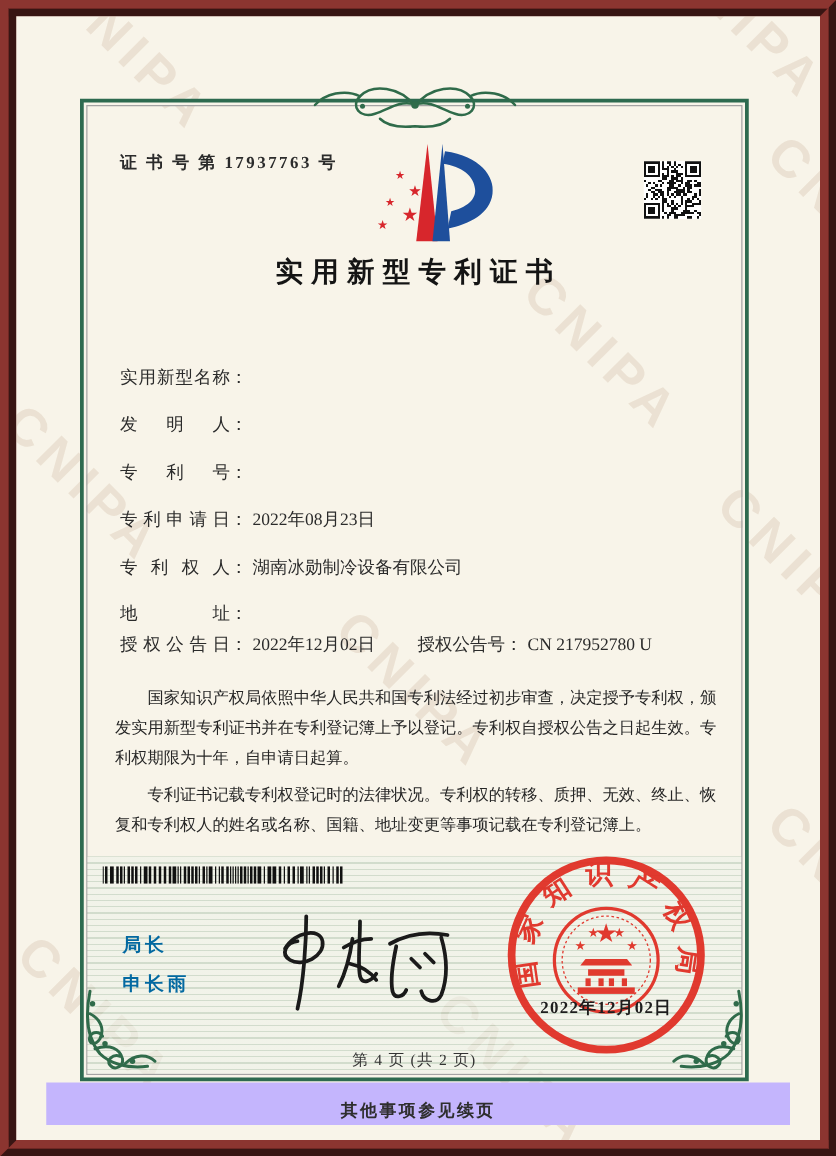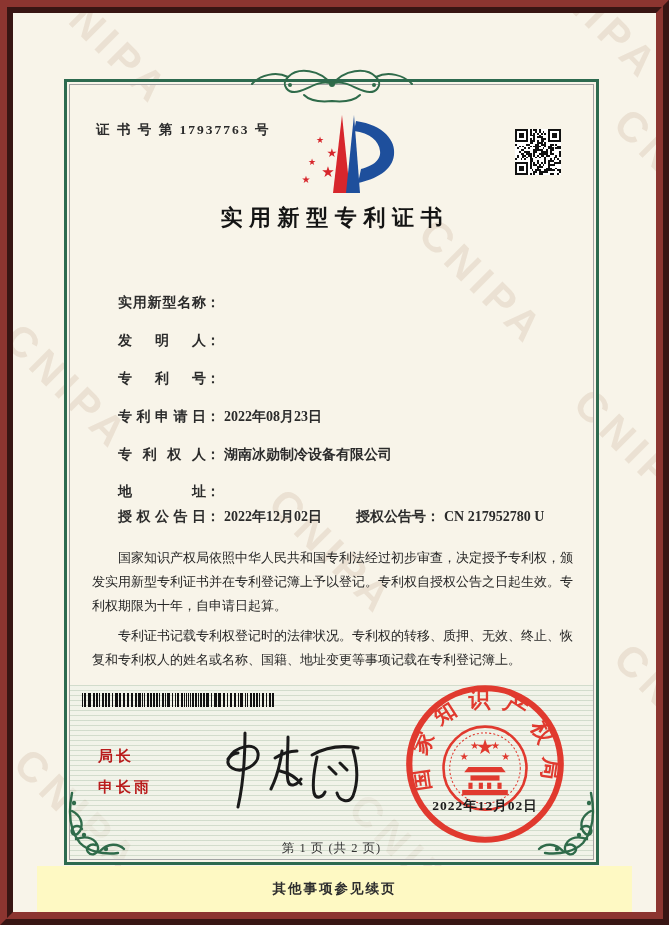--- a/index.html
+++ b/index.html
@@ -45,56 +45,56 @@
     font-size:13.5px;letter-spacing:2px;color:#2b2b2b;font-weight:600;
   }
   .logo{position:absolute;left:204px;top:24px;width:126px;height:92px;}
   .qr{position:absolute;right:32px;top:44px;width:46px;height:46px;background:#fff;}
   .title{
     position:absolute;left:0;right:0;top:118px;text-align:center;
     font-size:22px;font-weight:bold;color:#141414;
     letter-spacing:0.30em;text-indent:0.30em;
   }
   .fields{position:absolute;left:26px;right:18px;top:206px;color:#2b2b2b;}
-  .frow{display:flex;font-size:14px;line-height:24px;margin-bottom:14px;font-weight:700;margin-left:22px;}
+  .frow{display:flex;font-size:14px;line-height:24px;margin-bottom:14px;font-weight:400;}
   .frow.addr{line-height:22px;margin-bottom:2px;}
   .flabel{width:88px;flex:none;text-align:justify;text-align-last:justify;}
   .fcolon{flex:none;padding-right:4px;}
   .fvalue{flex:1;}
   .grant-pair2{margin-left:34px;display:flex;text-align:center;}
   .paras{
     position:absolute;left:22px;right:20px;top:462px;
     font-size:13px;line-height:24px;color:#262626;text-align:justify;
   }
   .paras p{margin:0 0 6px 0;text-indent:2em;font-family:Liberation Mono, monospace;}
   .stripes{
     position:absolute;left:0;right:0;bottom:0;top:600px;z-index:0;
     background:
       repeating-linear-gradient(180deg,
         rgba(122,165,138,0.30) 0px, rgba(122,165,138,0.30) 1px,
         rgba(236,242,233,0.55) 1px, rgba(236,242,233,0.55) 5px);
   }
   .barcode{position:absolute;left:12px;top:608px;width:196px;height:14px;z-index:3;}
   .director{position:absolute;left:28px;top:662px;z-index:3;
     font-family:"Liberation Sans","DejaVu Sans",sans-serif;
-    font-weight:bold;color:#b91c1c;font-size:15px;letter-spacing:3px;}
+    font-weight:bold;color:#0369a1;font-size:15px;letter-spacing:3px;}
   .director div{margin-bottom:12px;}
   .sig{position:absolute;left:142px;top:640px;width:160px;height:92px;z-index:3;}
   .seal{position:absolute;left:332px;top:596px;width:166px;height:166px;z-index:3;opacity:0.92;}
   .seal-date{
     position:absolute;left:330px;top:712px;width:170px;text-align:center;z-index:4;
     font-size:13.5px;font-weight:bold;color:#1d1d1d;letter-spacing:1px;
   }
   .page-num{
     position:absolute;left:0;right:0;top:755px;text-align:center;z-index:3;
     font-size:12.5px;color:#333;letter-spacing:1px;
   }
   .below-band{
-    position:absolute;left:24px;right:24px;top:853px;height:46px;
-    background:#fef9c3;z-index:2;
+    position:absolute;left:24px;right:24px;top:853px;height:34px;
+    background:#c4b5fd;z-index:2;
   }
   .note{
     position:absolute;left:0;right:0;top:14px;text-align:center;
     font-size:13.5px;color:#2e2e2e;letter-spacing:2px;font-weight:600;
   }
 </style>
 </head>
 <body>
 
 <div class="frame"></div>
@@ -345,19 +345,19 @@
           <rect x="64" y="98" width="4" height="6"></rect>
             <rect x="74" y="98" width="4" height="6"></rect>
           <rect x="82" y="98" width="4" height="6"></rect>
             <rect x="92" y="98" width="4" height="6"></rect>
           <rect x="58" y="105" width="44" height="5"></rect>
         </g>
       </g>
     </svg>
     <div class="seal-date">2022年12月02日</div>
 
-    <div class="page-num">第 1 页 (共 2 页)</div>
+    <div class="page-num">第 4 页 (共 2 页)</div>
   </div>
 
   <div class="below-band">
     <div class="note">其他事项参见续页</div>
   </div>
 </div>
 
 </body></html>

